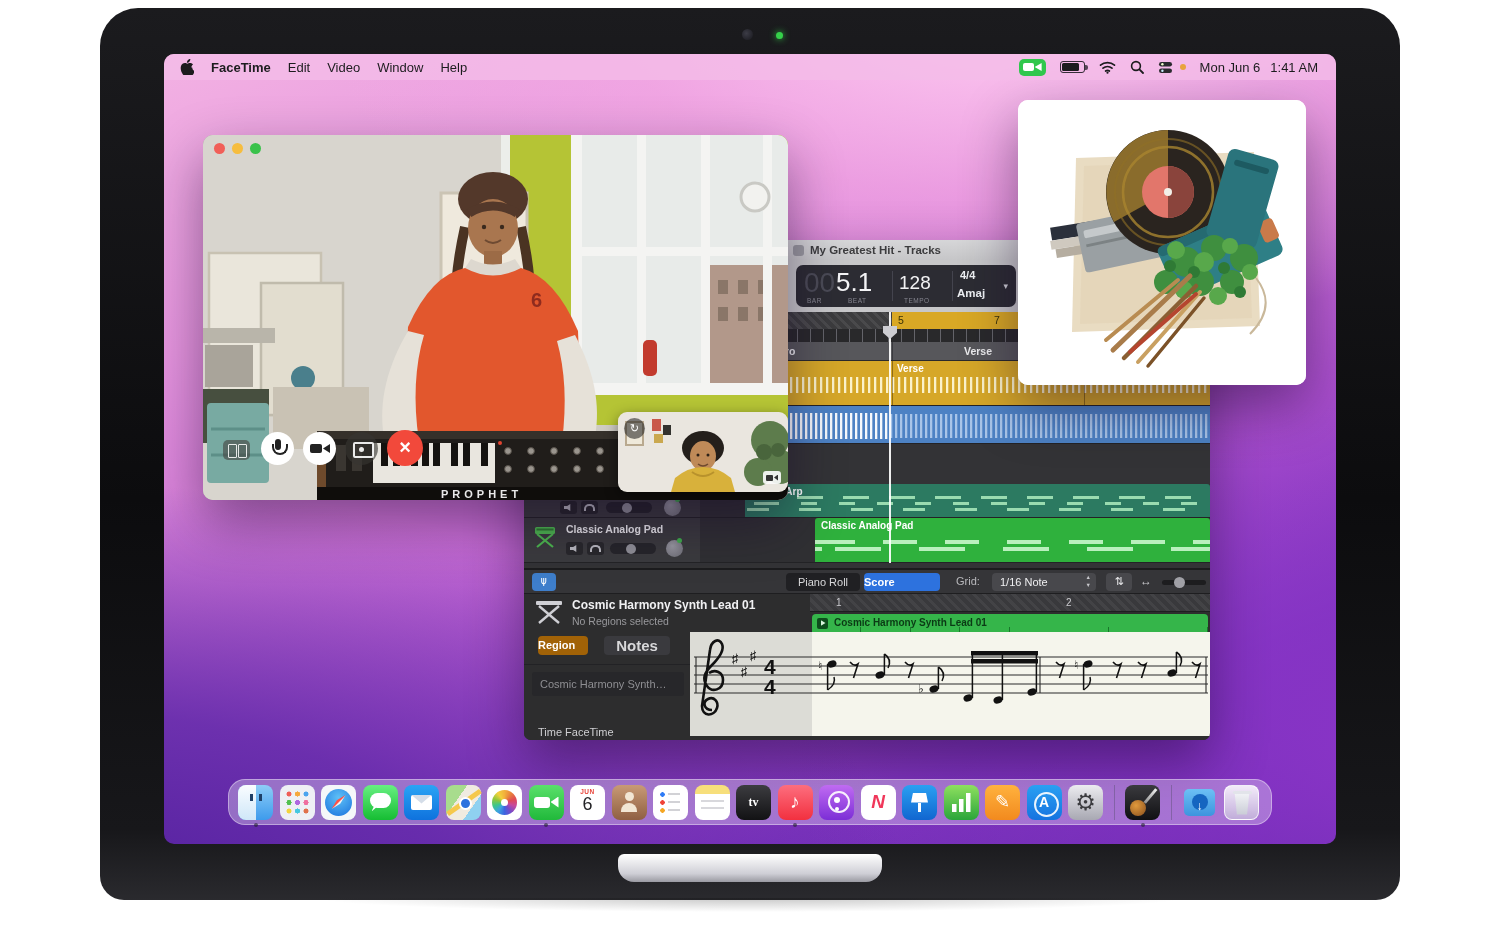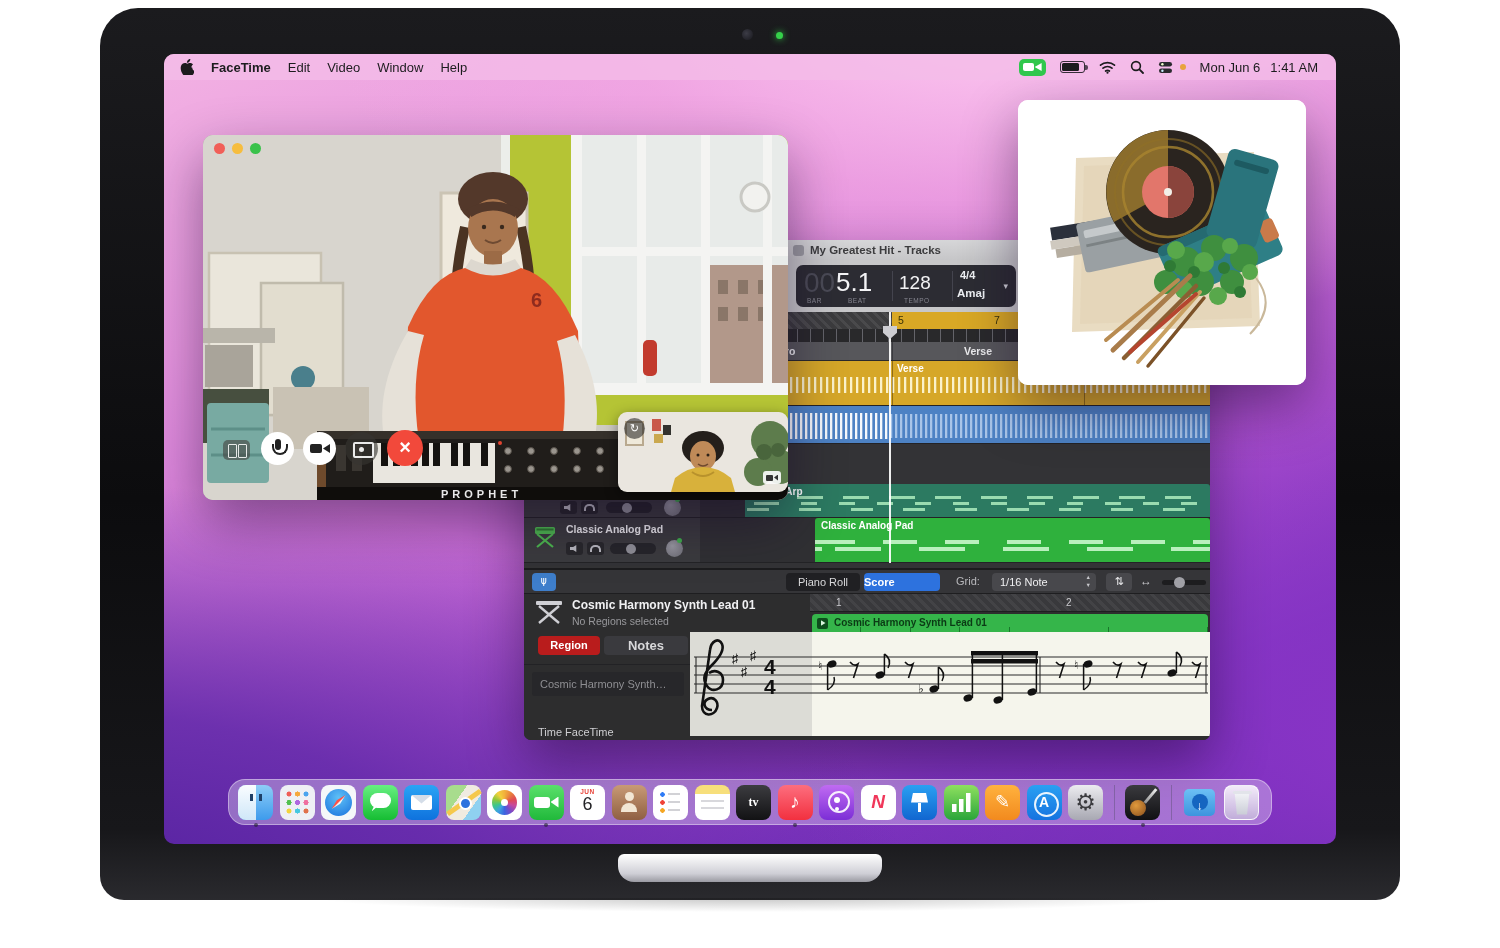--- a/index.html
+++ b/index.html
@@ -144,24 +144,24 @@
   .dd-chev{position:absolute;right:5px;top:1px;font-size:5.5px;color:#c8c8cc;line-height:1.4;text-align:center;}
   .zoomv-btn{position:absolute;left:582px;top:3px;width:26px;height:18px;background:#48484c;border-radius:4px;
     color:#e8e8ea;font-size:11px;text-align:center;line-height:17px;}
   .harrows{position:absolute;left:616px;top:4px;color:#c8c8cc;font-size:12px;}
   .mini-hslider{position:absolute;left:638px;top:10px;width:44px;height:5px;border-radius:3px;background:#1d1d1f;}
   .mini-hslider::before{content:"";position:absolute;left:12px;top:-3.5px;width:11px;height:11px;border-radius:50%;background:#a0a0a6;}
 
   .ed-title{position:absolute;left:48px;top:28px;font-size:12px;font-weight:bold;color:#f0f0f2;}
   .ed-sub{position:absolute;left:48px;top:45px;font-size:10.5px;color:#98989c;}
   .stand-icon{position:absolute;left:10px;top:30px;width:30px;height:24px;}
-  .tab-region{position:absolute;left:14px;top:66px;width:62px;height:19px;border-radius:4px;background:#b91c1c;
-    color:#fff;font-size:11px;font-weight:bold;text-align:center;line-height:19px;}
-  .tab-notes{position:absolute;left:80px;top:66px;width:84px;height:19px;border-radius:4px;background:#3a3a3e;
-    color:#d8d8da;font-size:13px;font-weight:bold;text-align:center;line-height:19px;}
+  .tab-region{position:absolute;left:14px;top:66px;width:50px;height:19px;border-radius:4px;background:#a16207;
+    color:#fff;font-size:11px;font-weight:bold;line-height:19px;}
+  .tab-notes{position:absolute;left:80px;top:66px;width:66px;height:19px;border-radius:4px;background:#3a3a3e;
+    color:#d8d8da;font-size:15px;font-weight:bold;text-align:center;line-height:19px;}
   .ed-hr{position:absolute;left:0;top:94px;width:286px;height:1px;background:#222225;}
   .patch-row{position:absolute;left:8px;top:102px;width:152px;height:24px;background:#27272a;border-radius:3px;
     color:#8e8e92;font-size:11px;line-height:24px;padding-left:8px;white-space:nowrap;overflow:hidden;}
   .tq-label{position:absolute;left:14px;top:156px;font-size:11px;color:#cfcfd2;}
 
   .score-ruler{position:absolute;left:286px;top:24px;width:400px;height:18px;background:#39393c;
     background-image:repeating-linear-gradient(45deg,rgba(255,255,255,.05) 0 3px,transparent 3px 7px);
     border-bottom:1px solid #1e1e20;font-size:10px;color:#ccccd0;}
   .sr-num{position:absolute;top:3px;}
   .score-region-bar{position:absolute;left:288px;top:44px;width:396px;height:18px;background:#35b54a;border-radius:4px 4px 0 0;

